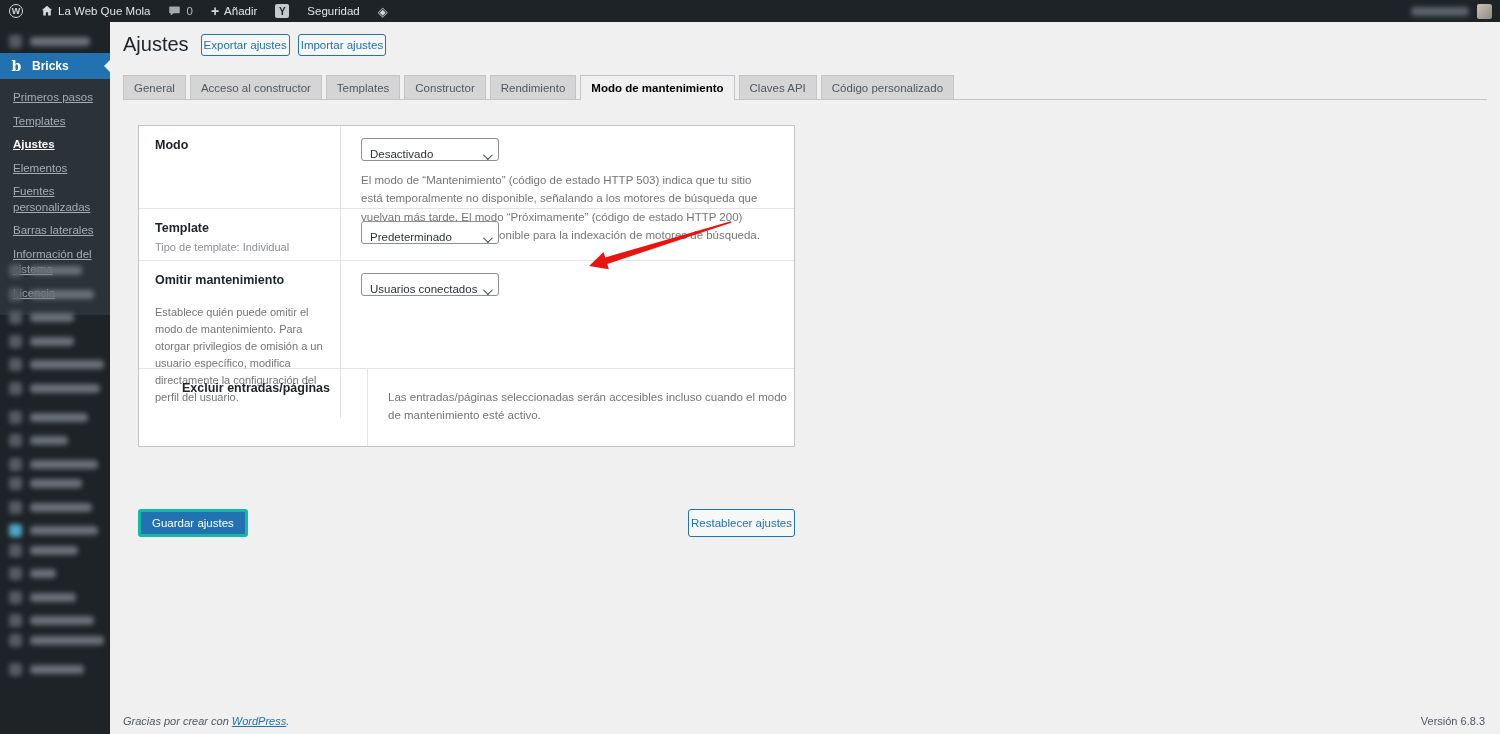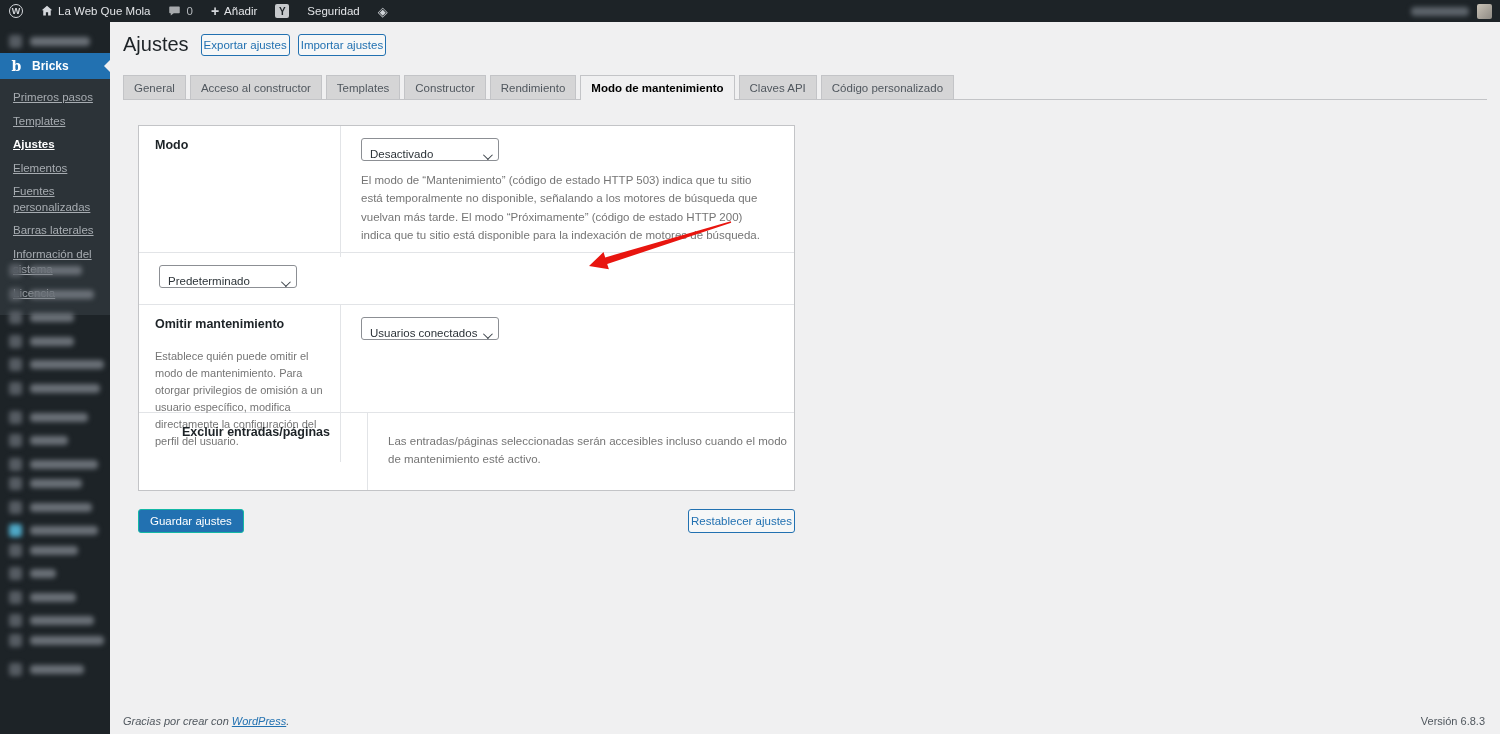--- a/index.html
+++ b/index.html
@@ -64,42 +64,42 @@
   #tab-line { position:absolute; left:13px; top:77px; width:1364px; height:0;
     border-bottom:1px solid #c3c4c7; z-index:1; }
 
   
   #panel { position:absolute; left:28px; top:103px; width:657px; background:#fff;
     border:1px solid #c3c4c7; }
   .prow { display:grid; grid-template-columns:202px 1fr; border-bottom:1px solid #e2e4e7; }
   .prow:last-child { border-bottom:none; }
   .prow .labelcell { border-right:1px solid #e2e4e7; padding:12px 16px; }
   .prow .fieldcell { padding:10px 20px 12px 20px; }
-  .row-modo { height:127px; }
+  .row-modo { height:83px; }
   .row-template { height:52px; }
   .row-omitir { height:108px; }
   .row-excluir { height:77px;padding-left:27px; }
   .setting-label { font-size:12.5px; font-weight:bold; color:#1d2327; }
   .setting-sublabel { font-size:11px; color:#8c8f94; margin-top:6px; }
   .setting-labeldesc { font-size:11px; color:#757575; margin-top:17px; line-height:1.55; width:172px; }
   .wp-select { display:inline-flex; align-items:flex-end; justify-content:space-between;
     width:138px; height:23px; background:#fff; border:1px solid #8c8f94; border-radius:3px;
     padding:0 8px; font-size:11.5px; color:#2c3338; cursor:pointer; margin-top:2px; }
   .chev { width:7px; height:7px; border-right:1.6px solid #3c434a; border-bottom:1.6px solid #3c434a;
     transform:rotate(45deg) translateY(-2px); }
   .field-desc { font-size:11.5px; color:#757575; line-height:1.6; margin-top:9px; width:402px; }
   .select2 { display:flex; align-items:center; justify-content:space-between; width:410px; height:26px;
     background:#fff; border:1px solid #c9cdd1; border-radius:3px; padding:0 10px; cursor:pointer;
     margin-top:3px; box-shadow:0 1px 1px rgba(0,0,0,.03); }
   .select2 .ph { font-size:11.5px; color:#83878c; }
   .select2 .arrow { font-size:10px; color:#555; }
 
   #actions { position:absolute; left:28px; top:487px; width:657px; display:flex;
     justify-content:space-between; }
-  .btn-primary { background:#2271b1; border:1px solid #14b8a6; color:#fff; border-radius:3px;
+  .btn-primary { background:#2271b1; border:3px solid #14b8a6; color:#fff; border-radius:3px;
     font-size:11.5px; padding:5px 11px; cursor:pointer; font-family:inherit; }
 
   #annotation-arrow { position:absolute; left:0; top:0; width:1390px; height:712px;
     pointer-events:none; z-index:6; }
 
   #footer { position:absolute; left:13px; right:15px; bottom:7px; display:flex;
     justify-content:space-between; align-items:center; font-size:11px; color:#50575e; }
   #footer .thanks { font-style:italic; }
   #footer a { color:#2271b1; cursor:pointer; text-decoration:underline; }
 </style>
@@ -272,20 +272,24 @@
       <div class="fieldcell">
         <div class="wp-select">
           <span>Desactivado</span>
           <span class="chev"></span>
         </div>
         <div class="field-desc">El modo de “Mantenimiento” (código de estado HTTP 503) indica que tu sitio está temporalmente no disponible, señalando a los motores de búsqueda que vuelvan más tarde. El modo “Próximamente” (código de estado HTTP 200) indica que tu sitio está disponible para la indexación de motores de búsqueda.</div>
       </div>
     </div>
 
     <div class="prow row-template">
+      <div class="labelcell">
+        <div class="setting-label">Template</div>
+        <div class="setting-sublabel">Tipo de template: Individual</div>
+      </div>
       <div class="fieldcell">
         <div class="wp-select">
           <span>Predeterminado</span>
           <span class="chev"></span>
         </div>
       </div>
     </div>
 
     <div class="prow row-omitir">
       <div class="labelcell">

